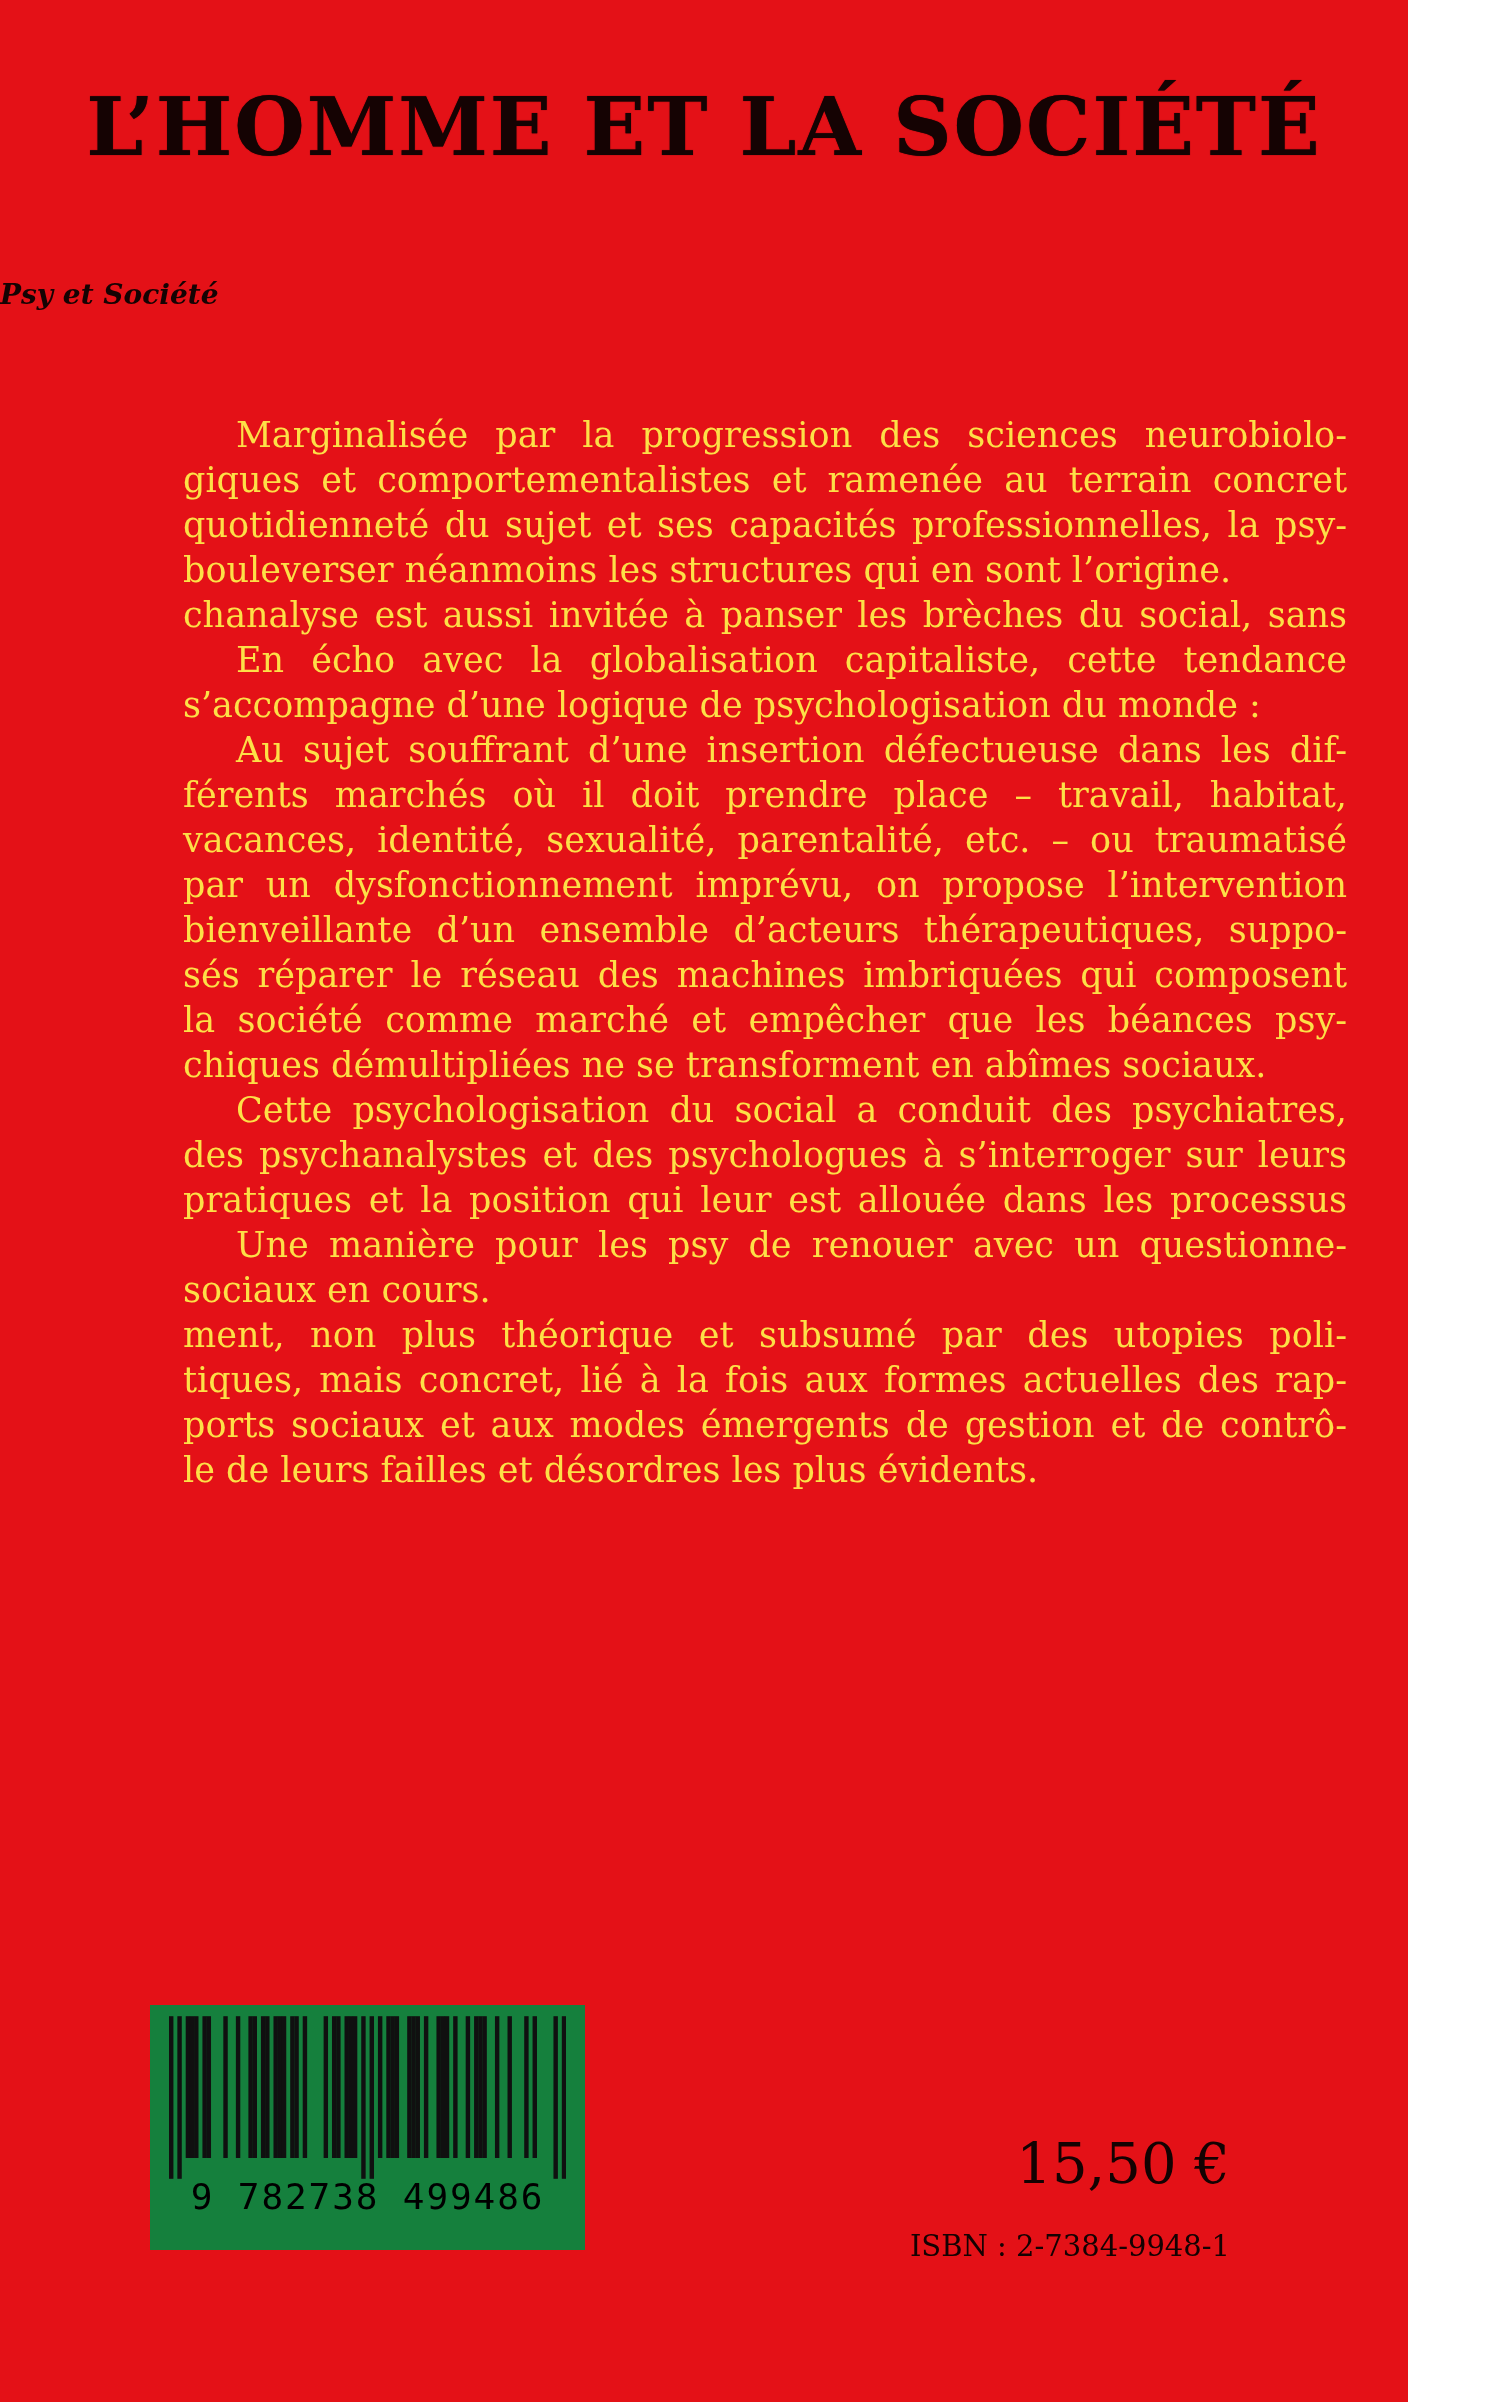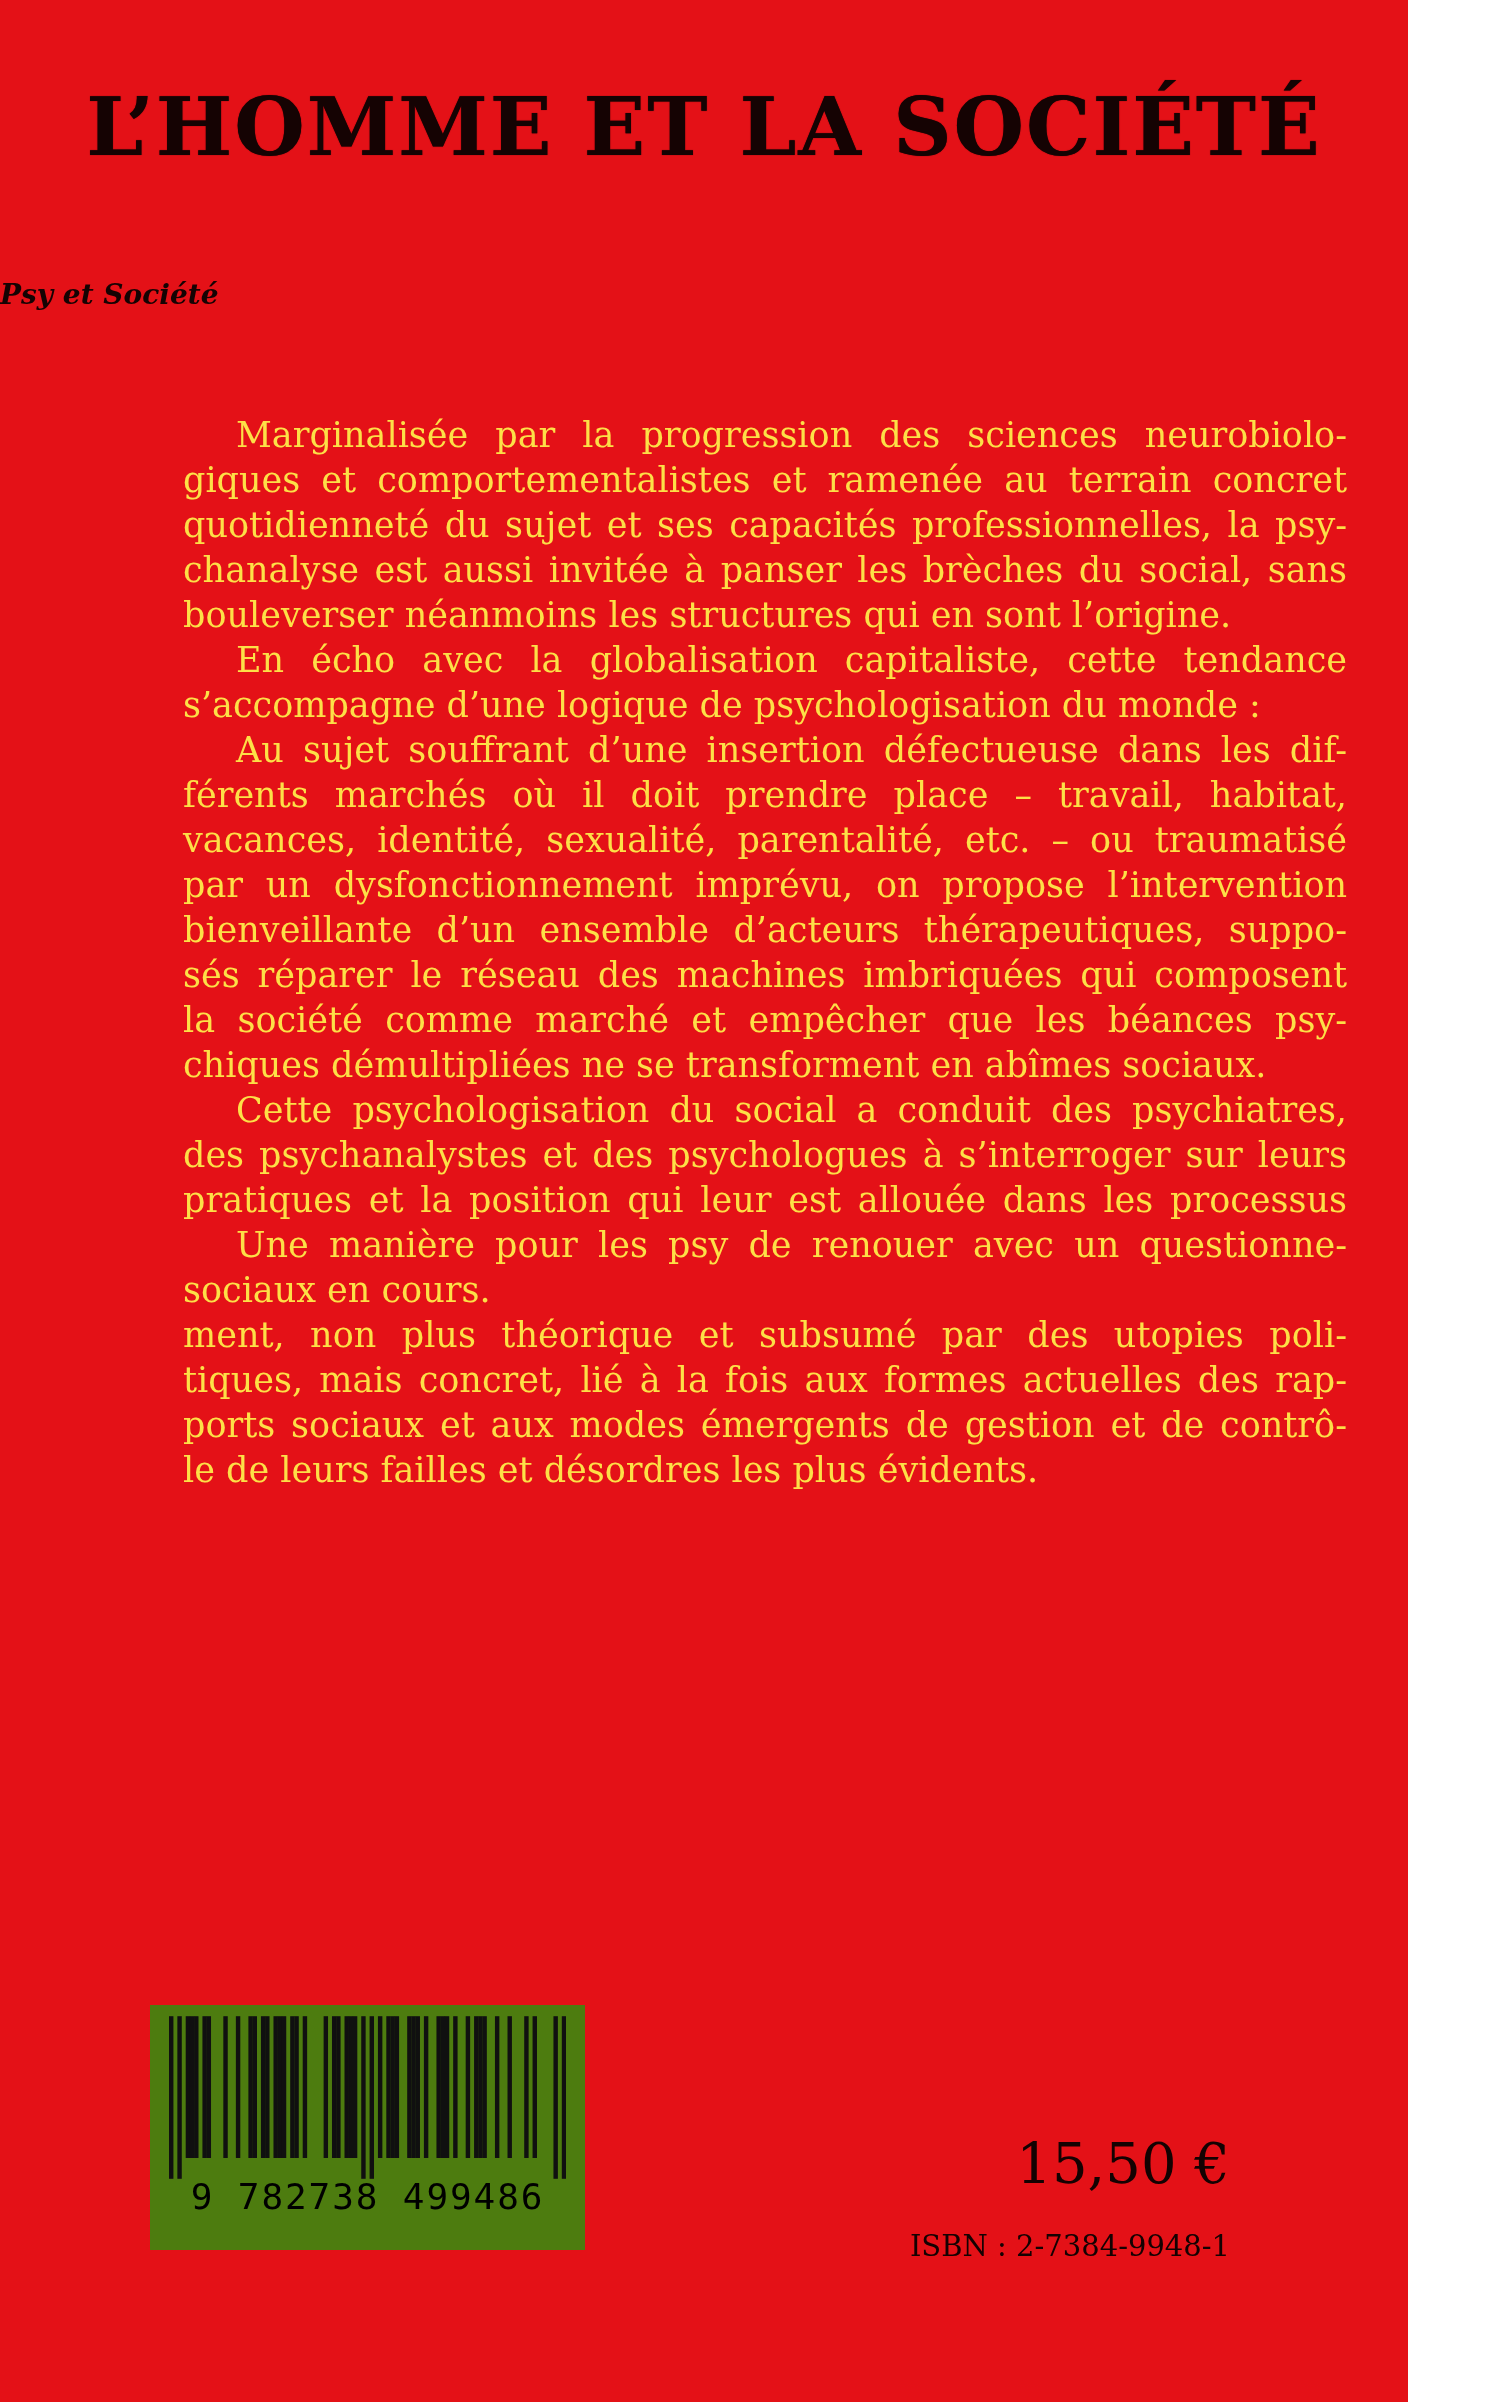--- a/index.html
+++ b/index.html
@@ -18,21 +18,21 @@
   }
   .blurb{
     position:absolute;top:413px;left:173px;width:1164px;
     font-size:35px;line-height:45px;color:#170404;
   }
   .line{text-align:justify;text-align-last:justify;}
   .line.para-start{text-indent:53px;}
   .line.para-end{text-align-last:left;}
   .barcode-box{
     position:absolute;left:150px;top:2005px;width:435px;height:245px;
-    background:#4d7c0f;display:flex;flex-direction:column;align-items:center;
+    background:#15803d;display:flex;flex-direction:column;align-items:center;
   }
   .barcode-bars{margin-top:11.4px;display:block;}
   .barcode-num{
     font-family:"DejaVu Sans Mono",monospace;font-size:36px;letter-spacing:1.9px;
     color:#000;margin-top:-3.8px;white-space:nowrap;
   }
   .bottom-right{
     position:absolute;right:178px;top:2131px;text-align:right;color:#140202;
   }
   .price{font-size:56px;}
@@ -44,22 +44,22 @@
 <div class="cover" style="background: rgb(228, 17, 23);">
 
   <div class="title">L’HOMME ET LA SOCIÉTÉ</div>
 
   <div class="subtitle">Psy et Société</div>
 
   <div class="blurb" style="color: #fde047; margin-left: 10px;">
       <div class="line para-start">Marginalisée par la progression des sciences neurobiolo-</div>
       <div class="line">giques et comportementalistes et ramenée au terrain concret</div>
       <div class="line">quotidienneté du sujet et ses capacités professionnelles, la psy-</div>
+      <div class="line para-end">bouleverser néanmoins les structures qui en sont l’origine.</div>
       <div class="line">chanalyse est aussi invitée à panser les brèches du social, sans</div>
-      <div class="line para-end">bouleverser néanmoins les structures qui en sont l’origine.</div>
       <div class="line para-start">En écho avec la globalisation capitaliste, cette tendance</div>
       <div class="line para-end">s’accompagne d’une logique de psychologisation du monde :</div>
       <div class="line para-start">Au sujet souffrant d’une insertion défectueuse dans les dif-</div>
       <div class="line">férents marchés où il doit prendre place – travail, habitat,</div>
       <div class="line">vacances, identité, sexualité, parentalité, etc. – ou traumatisé</div>
       <div class="line">par un dysfonctionnement imprévu, on propose l’intervention</div>
       <div class="line">bienveillante d’un ensemble d’acteurs thérapeutiques, suppo-</div>
       <div class="line">sés réparer le réseau des machines imbriquées qui composent</div>
       <div class="line">la société comme marché et empêcher que les béances psy-</div>
       <div class="line para-end">chiques démultipliées ne se transforment en abîmes sociaux.</div>

